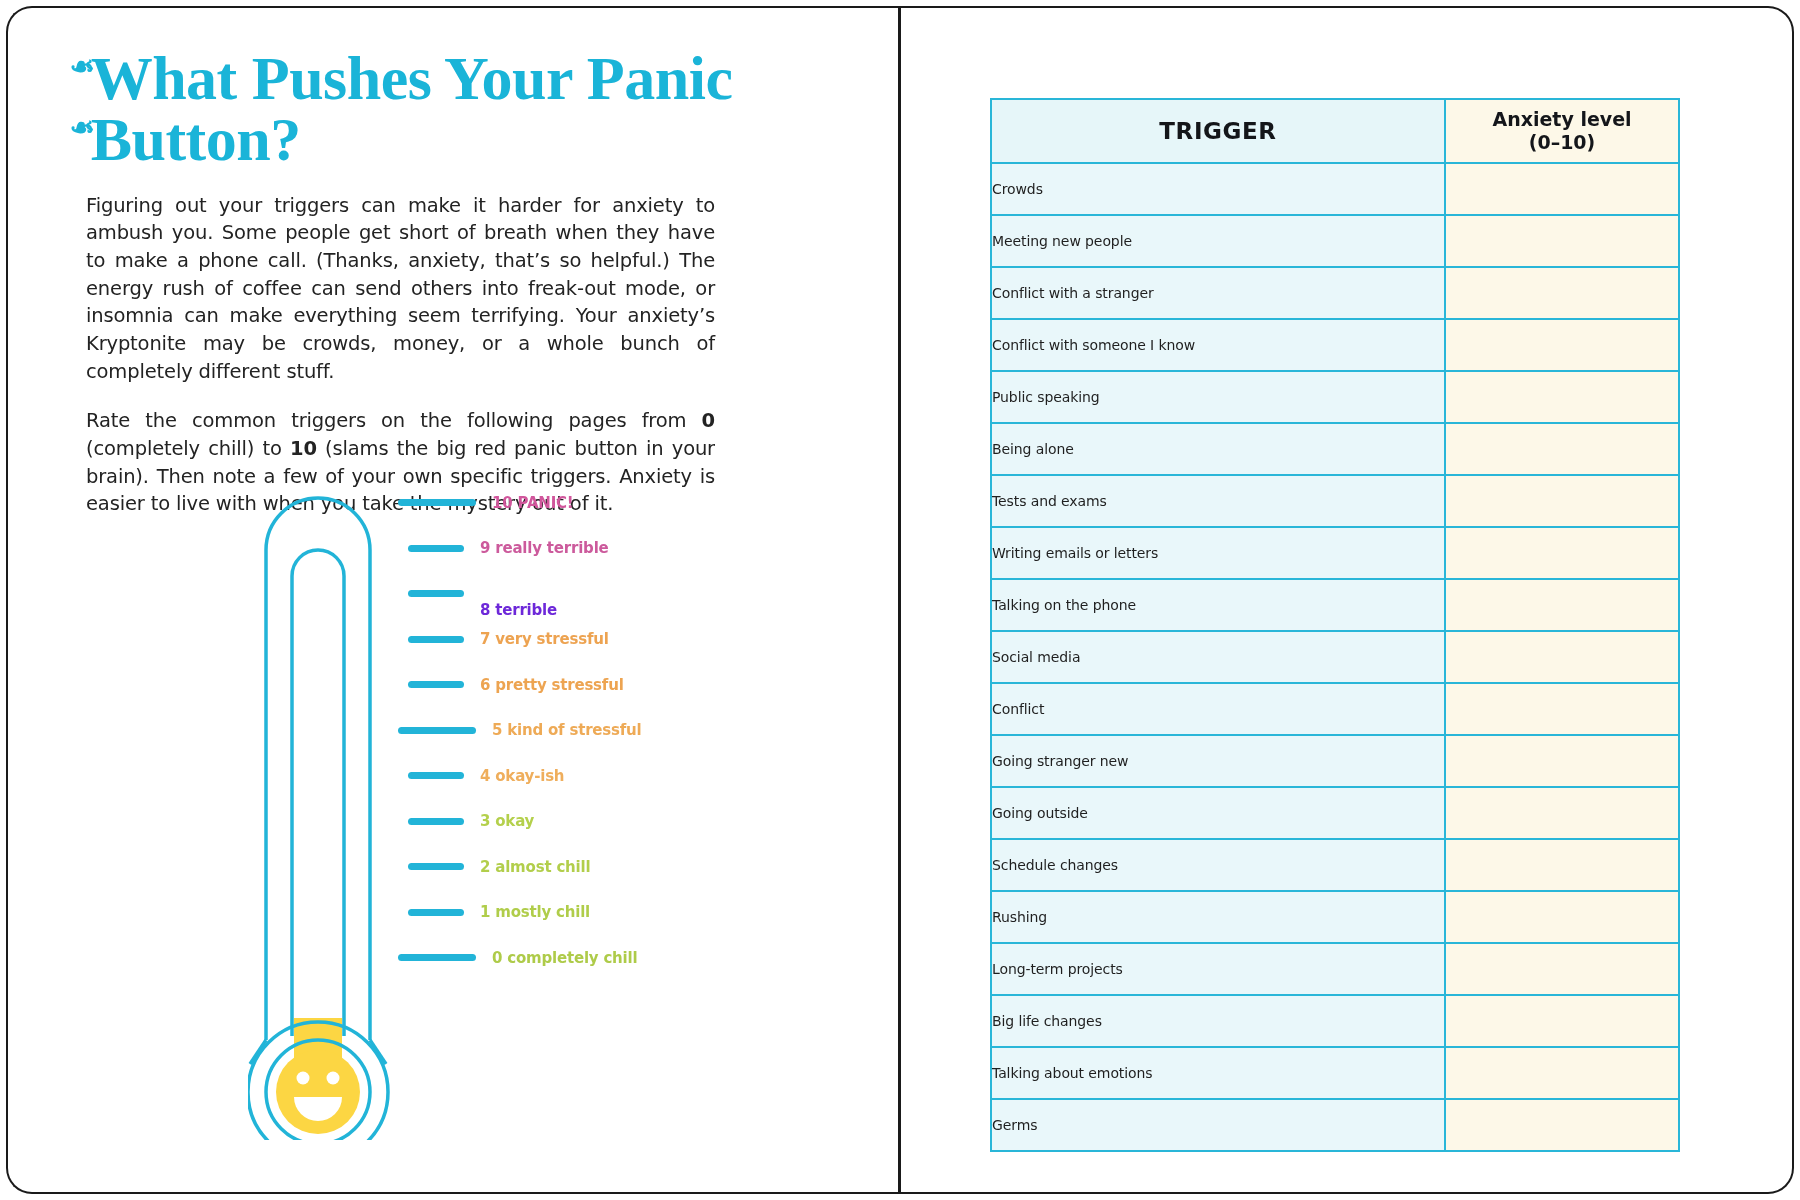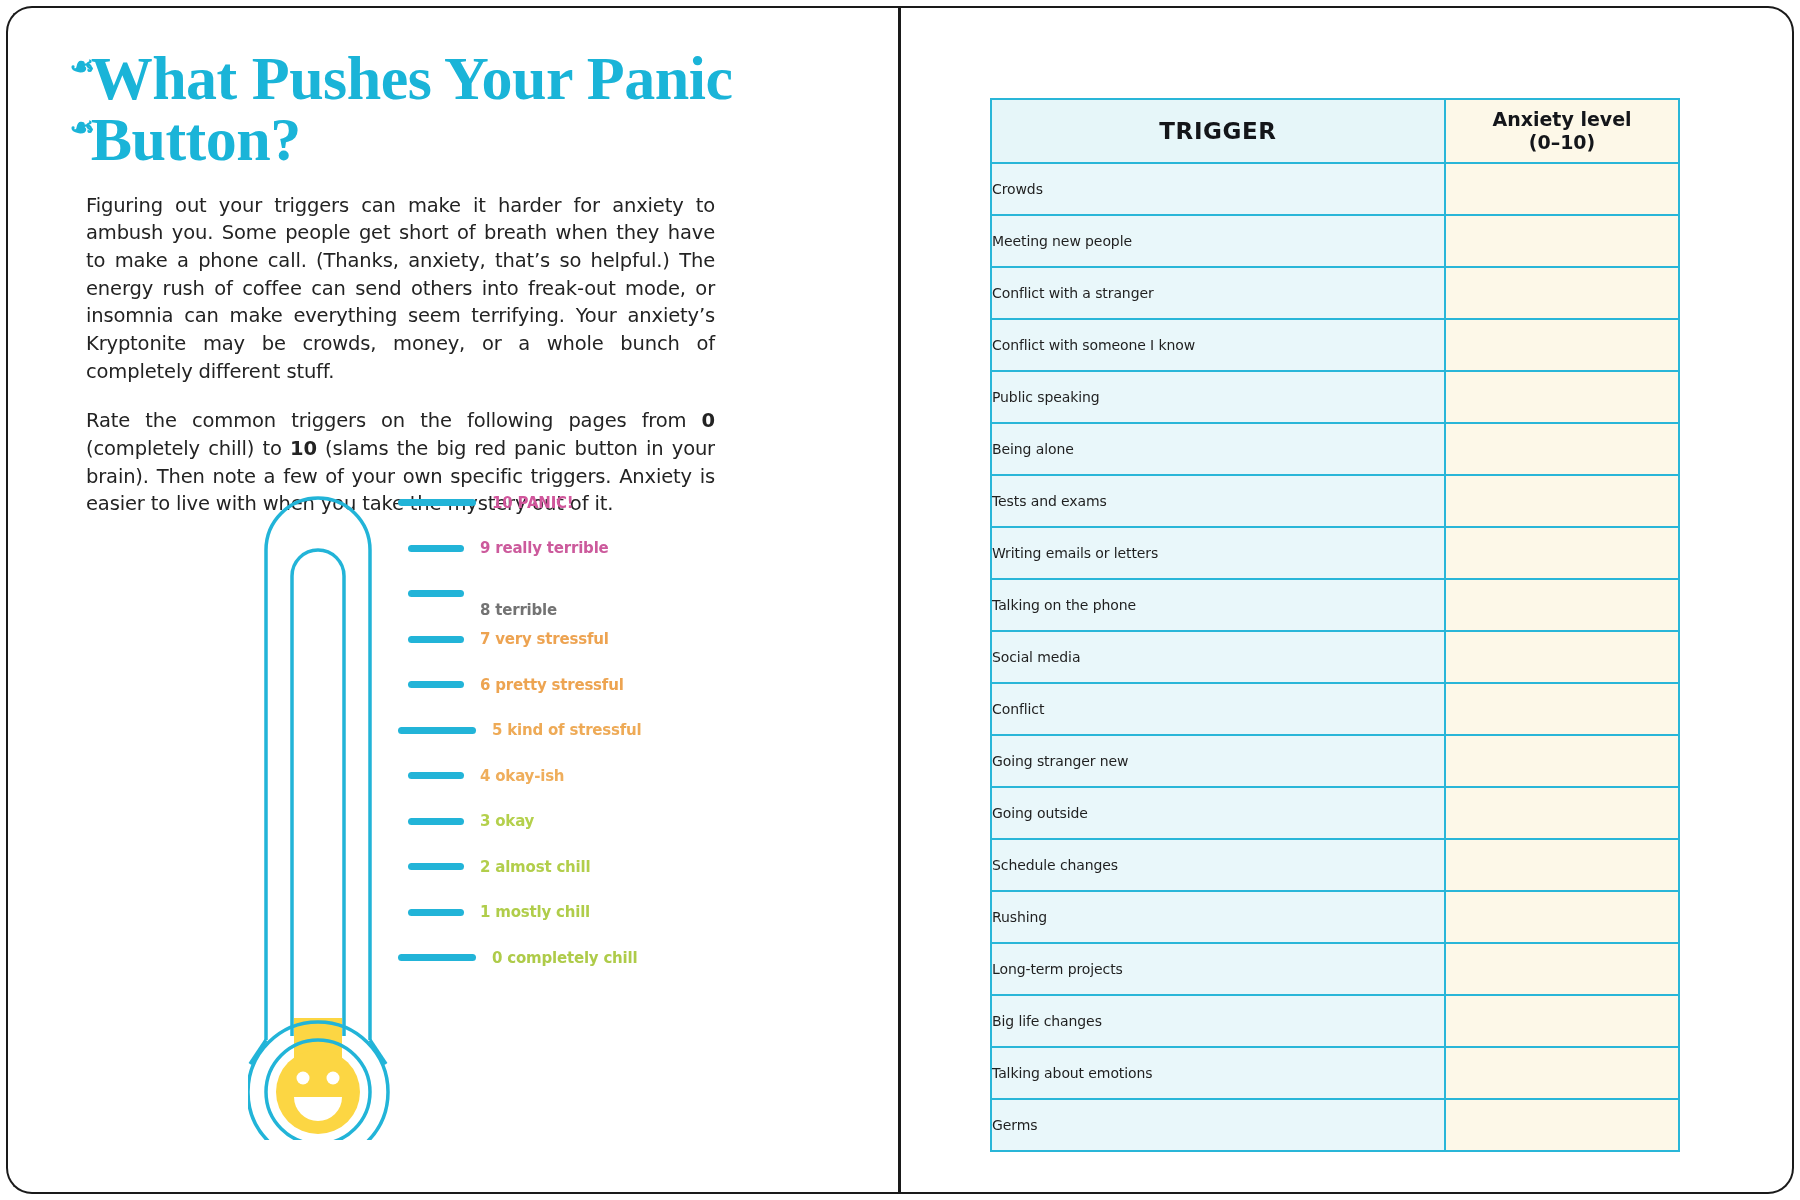--- a/index.html
+++ b/index.html
@@ -248,21 +248,21 @@
         <div class="scale-row">
           <span class="tick long"></span>
           <span class="scale-label" style="color: rgb(209, 86, 156);">10 PANIC!</span>
         </div>
         <div class="scale-row">
           <span class="tick short"></span>
           <span class="scale-label" style="color: rgb(204, 90, 156);">9 really terrible</span>
         </div>
         <div class="scale-row">
           <span class="tick short"></span>
-          <span class="scale-label" style="color: #737373; margin-top: 32px;">8 terrible</span>
+          <span class="scale-label" style="color: #6d28d9; margin-top: 32px;">8 terrible</span>
         </div>
         <div class="scale-row">
           <span class="tick short"></span>
           <span class="scale-label" style="color: rgb(237, 163, 81);">7 very stressful</span>
         </div>
         <div class="scale-row">
           <span class="tick short"></span>
           <span class="scale-label" style="color: rgb(237, 164, 81);">6 pretty stressful</span>
         </div>
         <div class="scale-row">

